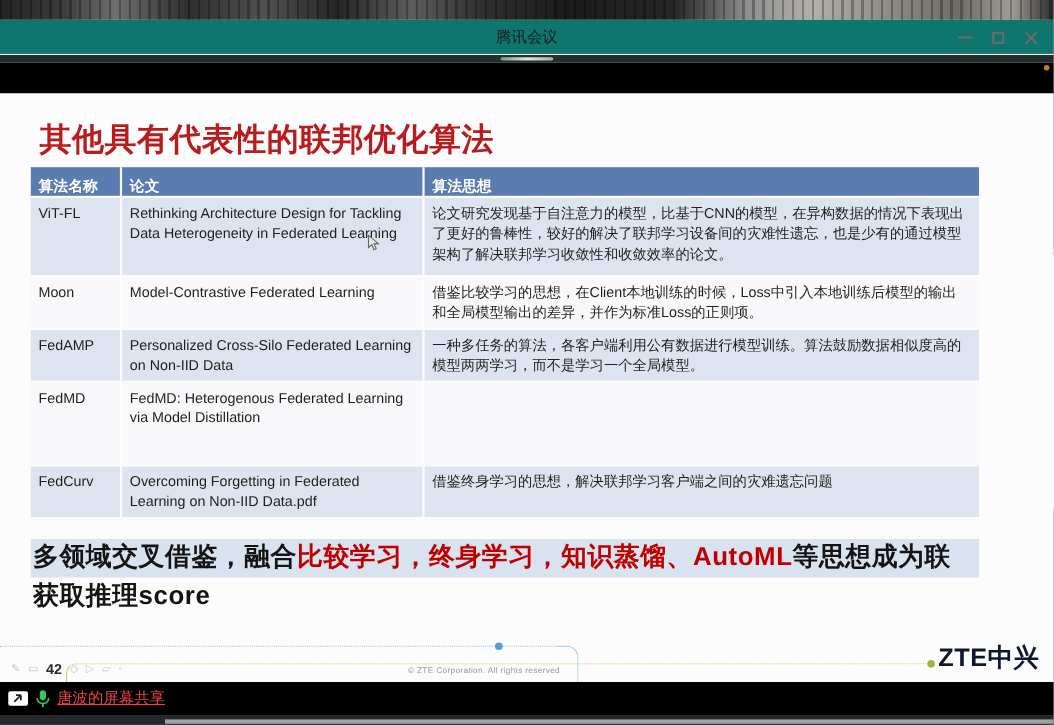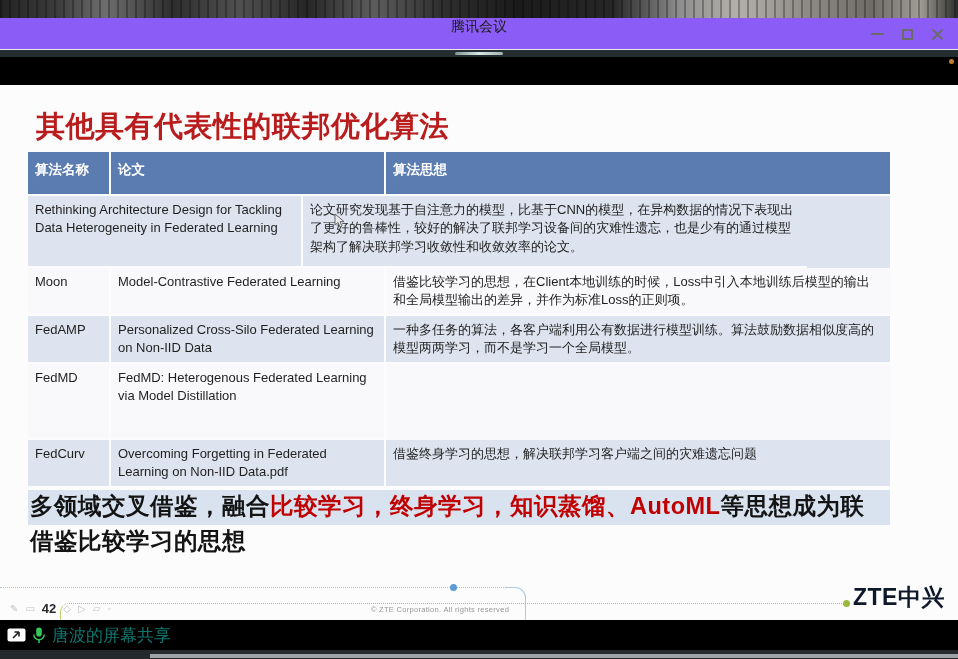--- a/index.html
+++ b/index.html
@@ -6,22 +6,22 @@
   *{box-sizing:border-box;font-family:"Liberation Sans","DejaVu Sans",sans-serif;}
   .screen{position:relative;width:958px;height:659px;overflow:hidden;background:#fff;}
 
   
   .wallpaper{position:absolute;left:0;top:0;width:958px;height:18px;
     background:linear-gradient(90deg,#232323 0%,#3c3c3c 6%,#6e6e6e 11%,#2e2e2e 18%,#515151 25%,#262626 32%,#5d5d5d 39%,#2f2f2f 46%,#1b1b1b 54%,#272727 64%,#8f8f8f 71%,#b3b0aa 77%,#8f8c86 84%,#6f6c67 91%,#a09d95 96%,#2c2c2c 100%);}
   .wallpaper:after{content:"";position:absolute;inset:0;
     background:repeating-linear-gradient(90deg,rgba(0,0,0,.28) 0 2px,rgba(255,255,255,0) 2px 9px);}
 
   
-  .titlebar{position:absolute;left:0;top:18px;width:958px;height:32px;background:#8b5cf6;
-    display:flex;justify-content:center;border-bottom:1px solid #ececec;}
+  .titlebar{position:absolute;left:0;top:18px;width:958px;height:32px;background:#0f766e;
+    display:flex;align-items:center;justify-content:center;border-bottom:1px solid #ececec;}
   .titlebar .title{font-size:14px;color:#1a1a1a;}
   .win-controls{position:absolute;right:6px;top:0;height:32px;display:flex;align-items:center;}
   .wc{width:30px;height:32px;display:flex;align-items:center;justify-content:center;cursor:pointer;}
   .wc-min i{display:block;width:13px;height:0;border-top:2px solid #6b6b6b;}
   .wc-max i{display:block;width:11px;height:11px;border:2px solid #6b6b6b;}
   .wc-close svg{display:block;}
 
   
   .dragstrip{position:absolute;left:0;top:50px;width:958px;height:7px;background:#262d31;}
   .dragstrip .handle{position:absolute;left:455px;top:2px;width:48px;height:3px;border-radius:2px;
@@ -36,21 +36,21 @@
   .slide-title{position:absolute;left:36px;top:22px;font-size:29px;font-weight:700;color:#b91c1c;letter-spacing:.5px;}
 
   
   .ftable{position:absolute;left:28px;top:67px;width:862px;font-size:13px;color:#1f1f1f;}
   .frow{display:flex;width:862px;}
   .fcell{padding:5px 8px 4px 7px;border-right:2px solid #fcfcfd;border-bottom:2px solid #fcfcfd;line-height:1.42;}
   .c-name{width:83px;}
   .c-paper{width:275px;}
   .c-idea{width:504px;border-right:none;white-space:pre-wrap;}
   .fhead{background:#5b7cb1;color:#fff;font-weight:600;font-size:13.5px;}
-  .fhead .fcell{height:44px;padding-top:8px;}
+  .fhead .fcell{height:28px;padding-top:8px;}
   .band{background:#dde3ef;}
   .plain{background:#f9f9fb;}
   .r1 .fcell{min-height:72px;}
   .r2 .fcell{min-height:46px;}
   .r3 .fcell{min-height:43px;}
   .r4 .fcell{min-height:76px;}
   .r5 .fcell{min-height:39px;}
 
   
   .cursor{position:absolute;left:334px;top:128px;}
@@ -74,21 +74,21 @@
     color:#c3c3c3;font-size:10px;}
   .page-num{color:#2a2a2a;font-size:13px;font-weight:600;}
   .copyright{position:absolute;left:0;top:520px;width:880px;text-align:center;
     font-size:7.5px;color:#979797;letter-spacing:.3px;}
   .zte-logo{position:absolute;left:853px;top:497px;font-size:23px;font-weight:700;
     color:#0f172a;letter-spacing:.5px;}
 
   
   .share-bar{position:absolute;left:0;top:620px;width:958px;height:30px;background:#000;
     display:flex;align-items:center;padding-left:7px;gap:5px;}
-  .share-label{color:#0f766e;font-size:17px;}
+  .share-label{color:#ef4444;font-size:14px;text-decoration:underline;}
   .share-icon,.mic-icon{display:flex;align-items:center;}
 
   
   .bottom-strip{position:absolute;left:0;top:650px;width:958px;height:9px;background:#26292c;}
   .bottom-strip-light{position:absolute;left:150px;top:4px;width:808px;height:4px;background:#9ea2a4;}
 </style>
 </head>
 <body>
 
 <div class="screen">
@@ -124,20 +124,21 @@
 
     <div class="slide-title">其他具有代表性的联邦优化算法</div>
 
     <div class="ftable">
       <div class="frow fhead">
         <div class="fcell c-name">算法名称</div>
         <div class="fcell c-paper">论文</div>
         <div class="fcell c-idea">算法思想</div>
       </div>
       <div class="frow band r1">
+        <div class="fcell c-name">ViT-FL</div>
         <div class="fcell c-paper">Rethinking Architecture Design for Tackling Data Heterogeneity in Federated Learning</div>
         <div class="fcell c-idea">论文研究发现基于自注意力的模型，比基于CNN的模型，在异构数据的情况下表现出了更好的鲁棒性，较好的解决了联邦学习设备间的灾难性遗忘，也是少有的通过模型架构了解决联邦学习收敛性和收敛效率的论文。</div>
       </div>
       <div class="frow plain r2">
         <div class="fcell c-name">Moon</div>
         <div class="fcell c-paper">Model-Contrastive Federated Learning</div>
         <div class="fcell c-idea">借鉴比较学习的思想，在Client本地训练的时候，Loss中引入本地训练后模型的输出和全局模型输出的差异，并作为标准Loss的正则项。</div>
       </div>
       <div class="frow band r3">
         <div class="fcell c-name">FedAMP</div>
@@ -155,21 +156,21 @@
       </div>
     </div>
 
     <svg class="cursor" width="12" height="16" viewBox="0 0 12 16">
       <path d="M1 1 L1 12 L4 9.5 L6 14 L8 13 L6 8.7 L10 8.5 Z" fill="#e9e9e9" stroke="#666" stroke-width="1"></path>
     </svg>
 
     <div class="hl-bar"></div>
     <div class="summary">
       <span>多领域交叉借鉴，融合</span><span class="red">比较学习，终身学习，知识蒸馏、AutoML</span><span>等思想成为联</span><br>
-      <span>借鉴比较学习的思想</span>
+      <span>获取推理score</span>
     </div>
 
     <div class="blue-dotted"></div>
     <div class="blue-curve"></div>
     <div class="blue-dot"></div>
     <div class="yellow-line"></div>
     <div class="green-dot"></div>
 
     <div class="page-tools">
       <span>✎</span>

